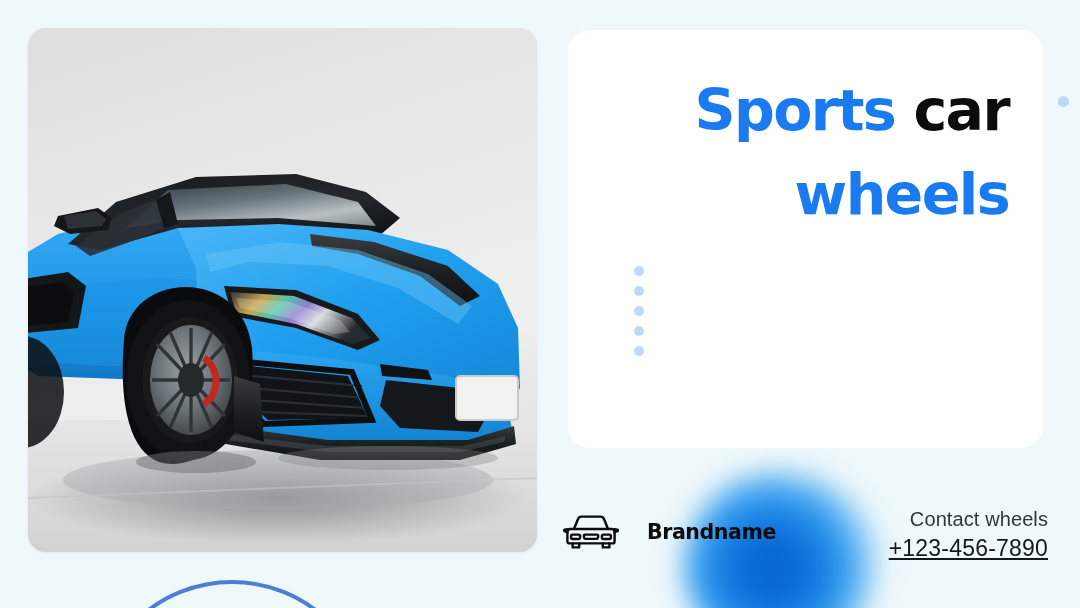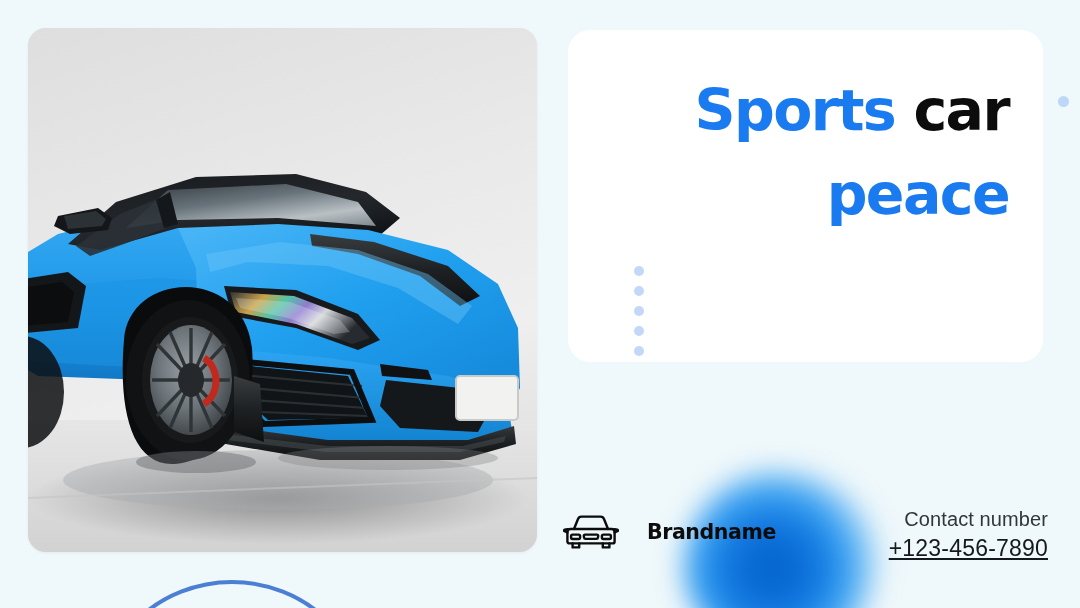--- a/index.html
+++ b/index.html
@@ -70,21 +70,21 @@
     box-shadow: 0 1px 3px rgba(0,0,0,0.06);
   }
   .photo-frame svg { display: block; width: 100%; height: 100%; }
 
   
   .text-card {
     position: absolute;
     left: 568px;
     top: 30px;
     width: 475px;
-    height: 332px;
+    height: 418px;
     background: #ffffff;
     border-radius: 22px;
     z-index: 3;
     padding: 38px 30px 28px 30px;
     display: flex;
     flex-direction: column;
   }
 
   .headline {
     font-size: 57px;
@@ -319,21 +319,21 @@
     <ellipse cx="168" cy="434" rx="60" ry="11" fill="#6d7073" opacity="0.5"></ellipse>
     <ellipse cx="360" cy="430" rx="110" ry="12" fill="#7d8082" opacity="0.35"></ellipse>
 
     <path d="M0 470 L509 450" stroke="#c4c4c4" stroke-width="2" opacity="0.6" fill="none"></path>
   </svg>
 </div>
 
 <div class="text-card">
   <h1 class="headline">
     <span class="hl-line"><span class="hl-blue">Sports</span><span> car</span></span>
-    <span class="hl-line"><span class="hl-blue">peace</span></span>
+    <span class="hl-line"><span class="hl-blue">wheels</span></span>
   </h1>
 
 </div>
 
 <div class="card-dots">
   <span></span>
   <span></span>
   <span></span>
   <span></span>
   <span></span>
@@ -348,15 +348,15 @@
     <path d="M9.5 22.6 L15.5 22.6 C16.5 22.6 17.1 23.2 17.1 24.1 L17.1 25.6 C17.1 26.4 16.5 27 15.6 27 L9.5 27 C8.7 27 8.1 26.4 8.1 25.6 L8.1 24 C8.1 23.2 8.7 22.6 9.5 22.6 Z"></path>
     <path d="M40.4 22.6 L46.5 22.6 C47.3 22.6 47.9 23.2 47.9 24 L47.9 25.6 C47.9 26.4 47.3 27 46.4 27 L40.4 27 C39.5 27 38.9 26.4 38.9 25.6 L38.9 24.1 C38.9 23.2 39.5 22.6 40.4 22.6 Z"></path>
     <path d="M22 22.6 L34 22.6 C34.8 22.6 35.3 23.1 35.2 23.9 L35 25.4 C34.9 26.3 34.3 26.9 33.4 26.9 L22.6 26.9 C21.7 26.9 21.1 26.3 21 25.4 L20.8 23.9 C20.7 23.1 21.2 22.6 22 22.6 Z"></path>
     <path d="M9.6 31.4 L9.6 35.4 L16.2 35.4 L16.2 31.4"></path>
     <path d="M39.8 31.4 L39.8 35.4 L46.4 35.4 L46.4 31.4"></path>
   </svg>
   <span class="brand-name">Brandname</span>
 </div>
 
 <div class="contact">
-  <div class="contact-label">Contact number</div>
+  <div class="contact-label">Contact wheels</div>
   <div class="contact-number">+123-456-7890</div>
 </div>
 
 </body></html>

